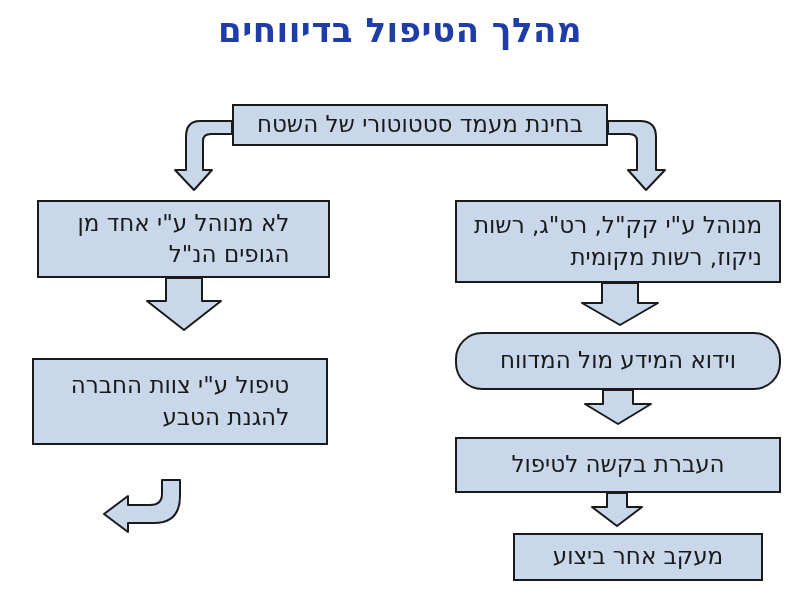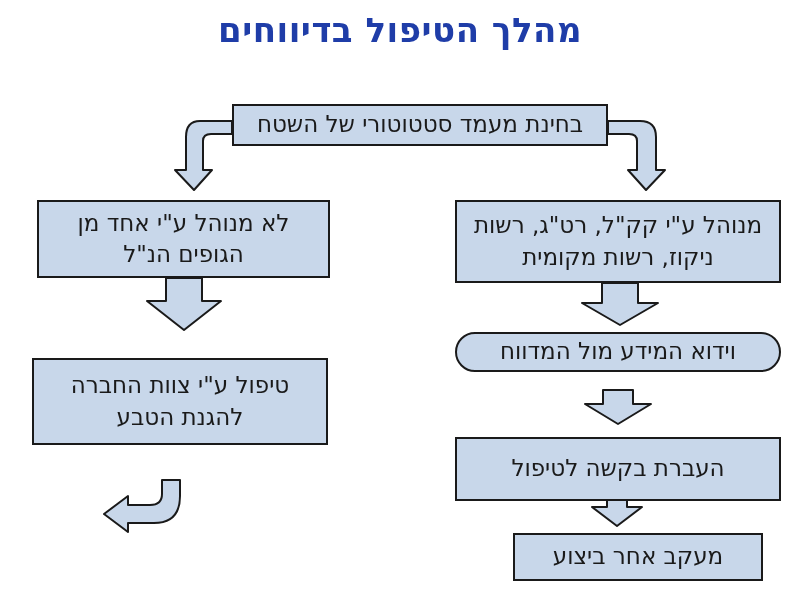--- a/index.html
+++ b/index.html
@@ -11,29 +11,29 @@
   #title{
     position:absolute;top:10px;left:0;width:800px;text-align:center;
     font-size:34px;font-weight:bold;color:var(--title-color,#1f3da8);
     letter-spacing:0.5px;
   }
   .fc-box{
     position:absolute;box-sizing:border-box;
     background:var(--box-fill,#c8d7ea);
     border:2px solid var(--line-color,#1a1a1a);
     display:flex;align-items:center;justify-content:center;
-    text-align:center;color:#1a1a1a;font-size:23px;line-height:1.35;
+    text-align:right;color:#1a1a1a;font-size:23px;line-height:1.35;
     white-space:pre-line;
   }
   #box-root   {left:232px;top:104px;width:376px;height:42px;}
   #box-left1  {left:37px; top:200px;width:293px;height:78px;}
   #box-right1 {left:455px;top:200px;width:326px;height:83px;}
   #box-left2  {left:32px; top:358px;width:296px;height:87px;}
-  #box-right2 {left:455px;top:332px;width:326px;height:40px;border-radius:27px;}
-  #box-right3 {left:455px;top:437px;width:326px;height:64px;}
+  #box-right2 {left:455px;top:332px;width:326px;height:58px;border-radius:27px;}
+  #box-right3 {left:455px;top:437px;width:326px;height:56px;}
   #box-right4 {left:502px;top:533px;width:250px;height:48px;margin-left:11px;}
   #arrow-layer{position:absolute;left:0;top:0;pointer-events:none;}
   .arrow-shape{
     fill:var(--box-fill,#c8d7ea);
     stroke:var(--line-color,#1a1a1a);
     stroke-width:2;stroke-linejoin:round;
   }
 </style>
 </head>
 <body>

